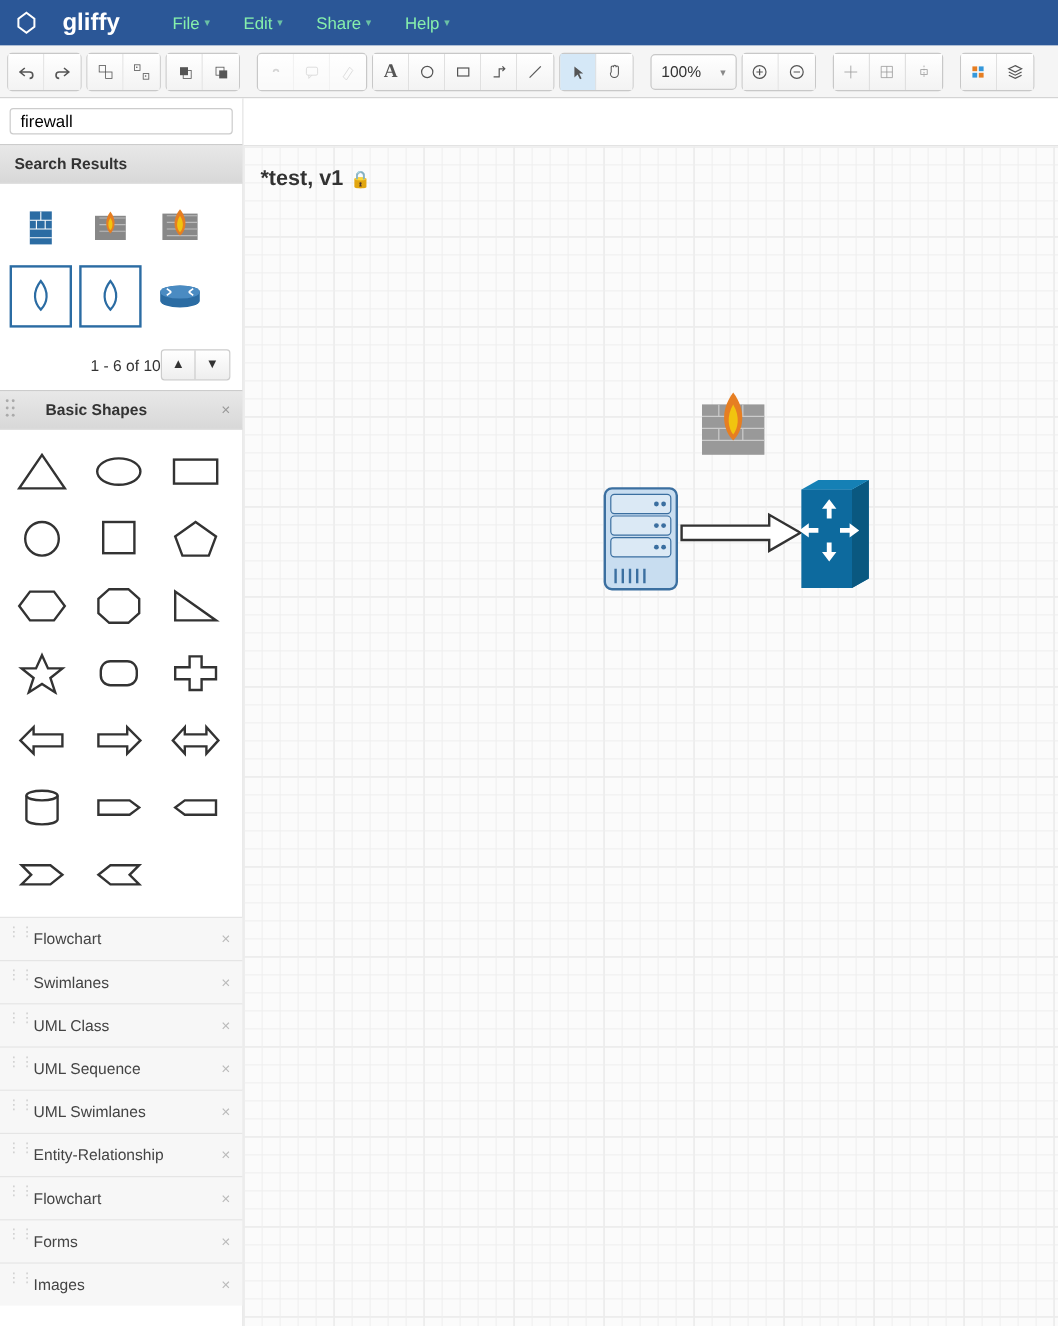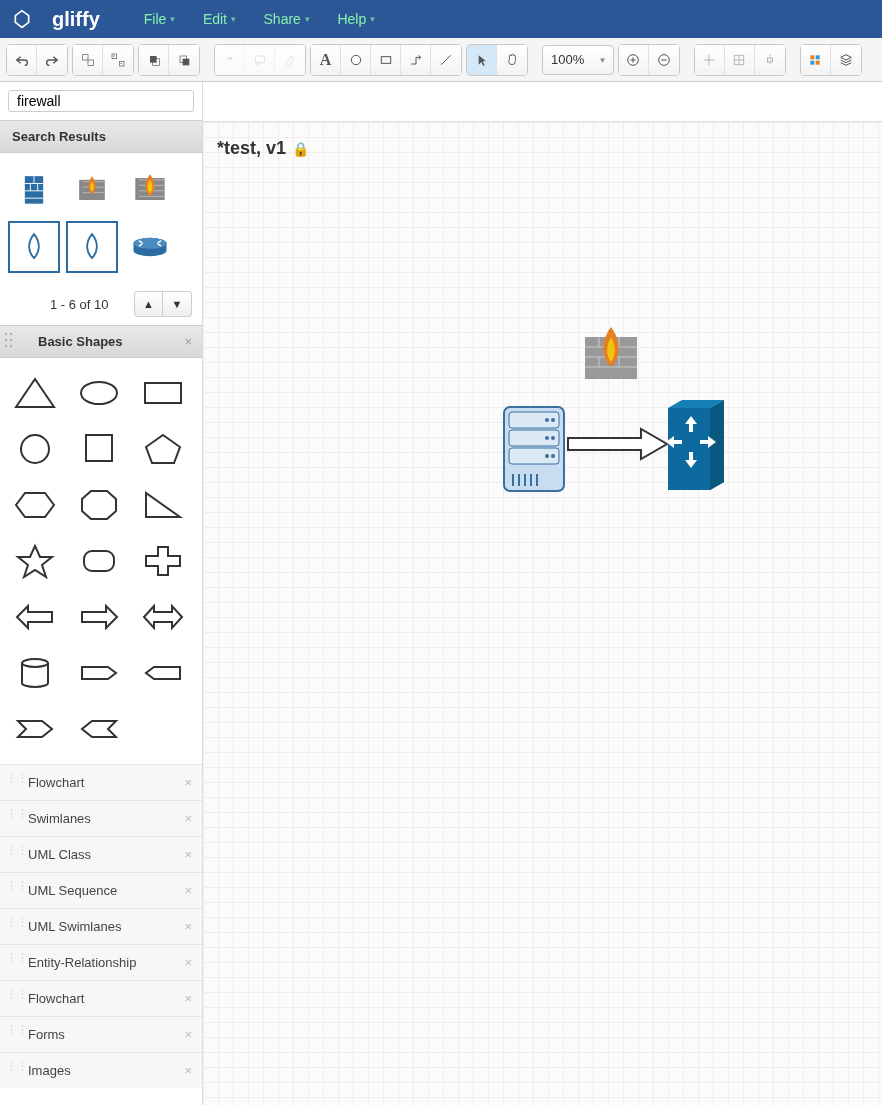--- a/index.html
+++ b/index.html
@@ -21,21 +21,21 @@
 .sidebar { width: 203px; background: #fff; border-right: 1px solid #ddd; }
 .canvas-area { flex: 1; position: relative; }
 .search-wrap { padding: 8px; }
 .search-input { width: 100%; height: 22px; border: 1px solid #ccc; border-radius: 3px; padding: 5px 8px; font-size: 14px; }
 .panel-header { background: linear-gradient(#e8e8e8,#d8d8d8); border-top: 1px solid #ccc; border-bottom: 1px solid #ccc; padding: 8px 12px; font-weight: bold; font-size: 13px; color: #333; position: relative; }
 .panel-header .close-x { position: absolute; right: 10px; top: 8px; color: #999; cursor: pointer; font-weight: normal; }
 .panel-header .drag-handle { position: absolute; left: 4px; top: 6px; width: 10px; height: 16px; }
 .results-grid { display: flex; flex-wrap: wrap; padding: 10px 8px; gap: 6px; }
 .result-item { width: 52px; height: 52px; display: flex; align-items: center; justify-content: center; cursor: pointer; }
 .result-item svg { width: 44px; height: 44px; }
-.pager { display: flex; align-items: center; justify-content: space-between; padding: 8px 10px; font-size: 13px; margin-left: 40px; }
+.pager { display: flex; align-items: center; justify-content: flex-end; padding: 8px 10px; font-size: 13px; }
 .pager-btns { display: flex; border: 1px solid #ccc; border-radius: 3px; background: linear-gradient(#fff,#eee); }
 .pager-btn { width: 28px; height: 24px; display: flex; align-items: center; justify-content: center; border-right: 1px solid #ccc; cursor: pointer; font-size: 11px; }
 .pager-btn:last-child { border-right: none; }
 .shapes-grid { display: flex; flex-wrap: wrap; padding: 8px 4px; gap: 2px; }
 .shape-cell { width: 62px; height: 54px; display: flex; align-items: center; justify-content: center; cursor: pointer; }
 .shape-cell svg { width: 46px; height: 36px; stroke: #333; stroke-width: 2; fill: none; }
 .cat-row { background: #f7f7f7; border-top: 1px solid #e5e5e5; padding: 10px 12px 10px 28px; font-size: 13px; color: #444; cursor: pointer; position: relative; }
 .cat-row .close-x { position: absolute; right: 10px; top: 10px; color: #bbb; font-weight: normal; }
 .cat-row .drag-dots { position: absolute; left: 6px; top: 9px; color: #ccc; font-size: 11px; line-height: 7px; }
 .doc-title { position: absolute; top: 20px; left: 14px; font-size: 18px; font-weight: bold; color: #333; display: flex; align-items: center; gap: 6px; z-index: 5; margin-top: 36px; }

